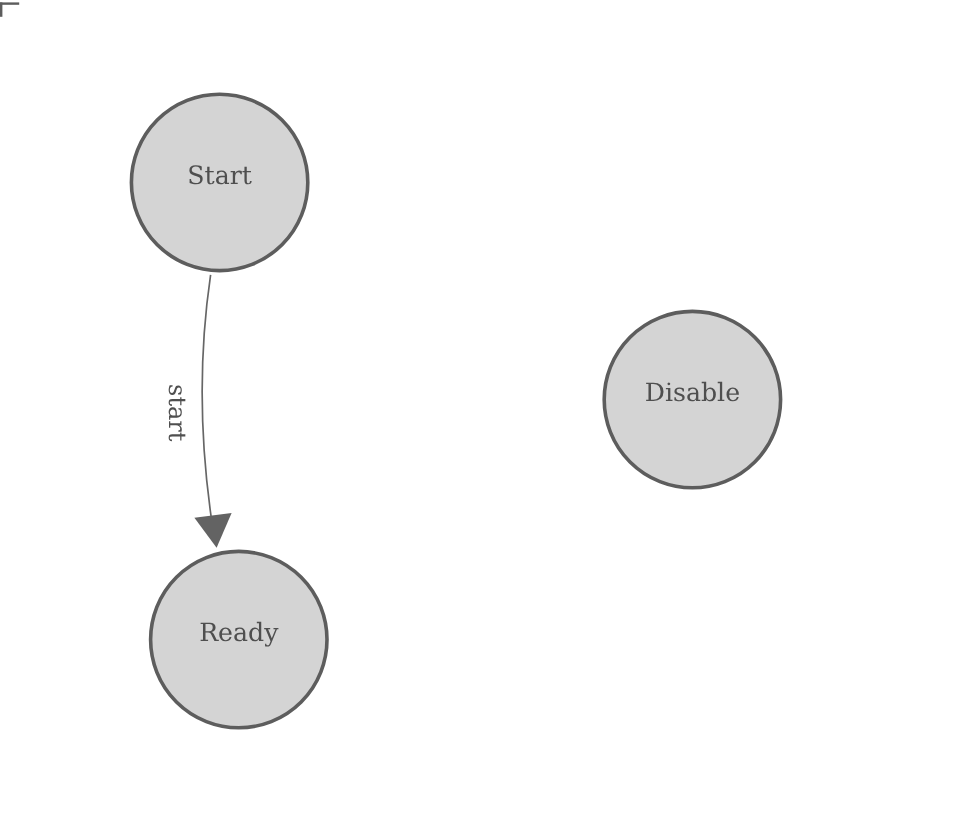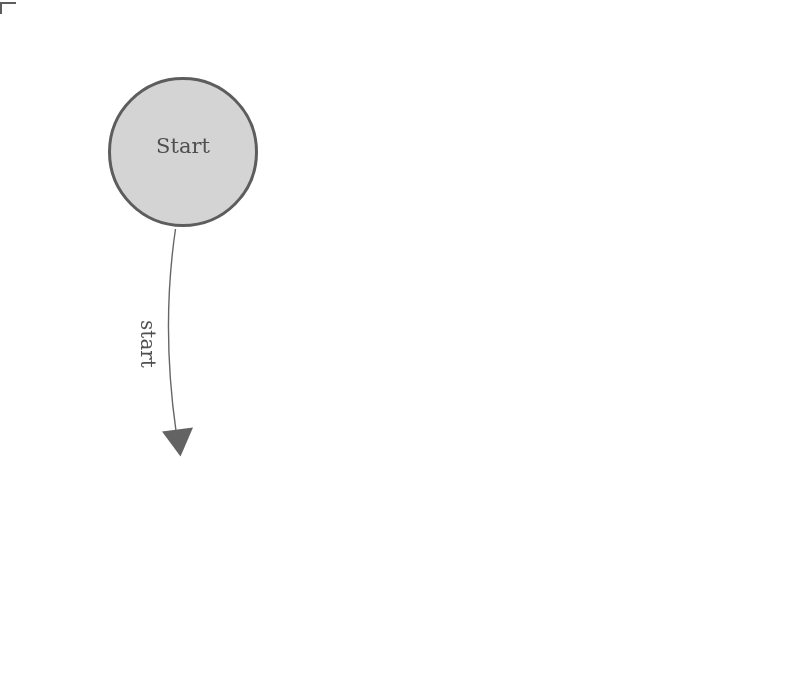--- a/index.html
+++ b/index.html
@@ -91,15 +91,21 @@
     <path class="edge-path" d="M175.5,229 C168,280 164.5,350 176,431"></path>
     <polygon class="edge-arrow" points="162,431.5 193,427.5 180.5,456.5"></polygon>
   </svg>
 
   <div class="edge-label">start</div>
 
   <div class="node node-start">
     <span class="node-label">Start</span>
   </div>
 
+  <div class="node node-ready">
+    <span class="node-label">Ready</span>
+  </div>
 
+  <div class="node node-disable">
+    <span class="node-label">Disable</span>
+  </div>
 
 </div>
 
 </body></html>

